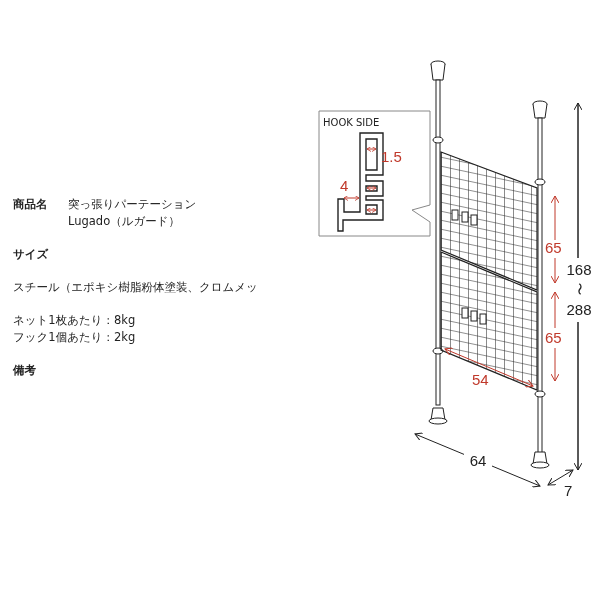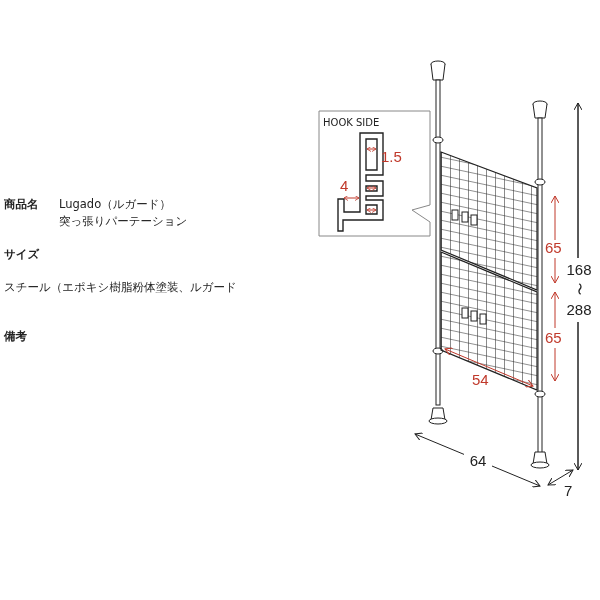--- a/index.html
+++ b/index.html
@@ -1,44 +1,48 @@
 <!DOCTYPE html>
 <html><head>
 <meta charset="utf-8">
 <style>
   html,body{margin:0;padding:0;background:#fff;}
   body{width:600px;height:600px;position:relative;overflow:hidden;font-family:"DejaVu Sans","Liberation Sans",sans-serif;color:#222;}
-  .spec{position:absolute;left:4px;top:196px;width:310px;}
+  .spec{position:absolute;left:13px;top:196px;width:310px;}
   .row{display:flex;font-size:11.5px;line-height:17px;margin-bottom:16px;}
   .row .lbl{width:55px;font-weight:bold;flex:none;}
   .row .val{flex:1;}
   .row .val div{white-space:nowrap;}
   svg{position:absolute;left:0;top:0;}
   .dim{font-family:"Liberation Sans","DejaVu Sans",sans-serif;}
 </style>
 </head>
 <body>
 
 <div class="spec">
   <div class="row">
     <div class="lbl">商品名</div>
     <div class="val">
+      <div>突っ張りパーテーション</div>
       <div>Lugado（ルガード）</div>
-      <div>突っ張りパーテーション</div>
     </div>
   </div>
   <div class="row">
     <div class="lbl">サイズ</div>
   </div>
   <div class="row">
     <div class="val">
-      <div>スチール（エポキシ樹脂粉体塗装、ルガード</div>
+      <div>スチール（エポキシ樹脂粉体塗装、クロムメッ</div>
     </div>
   </div>
   <div class="row">
+    <div class="val">
+      <div>ネット1枚あたり：8kg</div>
+      <div>フック1個あたり：2kg</div>
+    </div>
   </div>
   <div class="row">
     <div class="lbl">備考</div>
   </div>
 </div>
 
 <svg width="600" height="600" viewBox="0 0 600 600">
   <defs>
     <marker id="ab" markerWidth="8" markerHeight="8" refX="7" refY="4" orient="auto-start-reverse" markerUnits="userSpaceOnUse">
       <path d="M0,0 L7,4 L0,8" fill="none" stroke="#222" stroke-width="1"></path>

